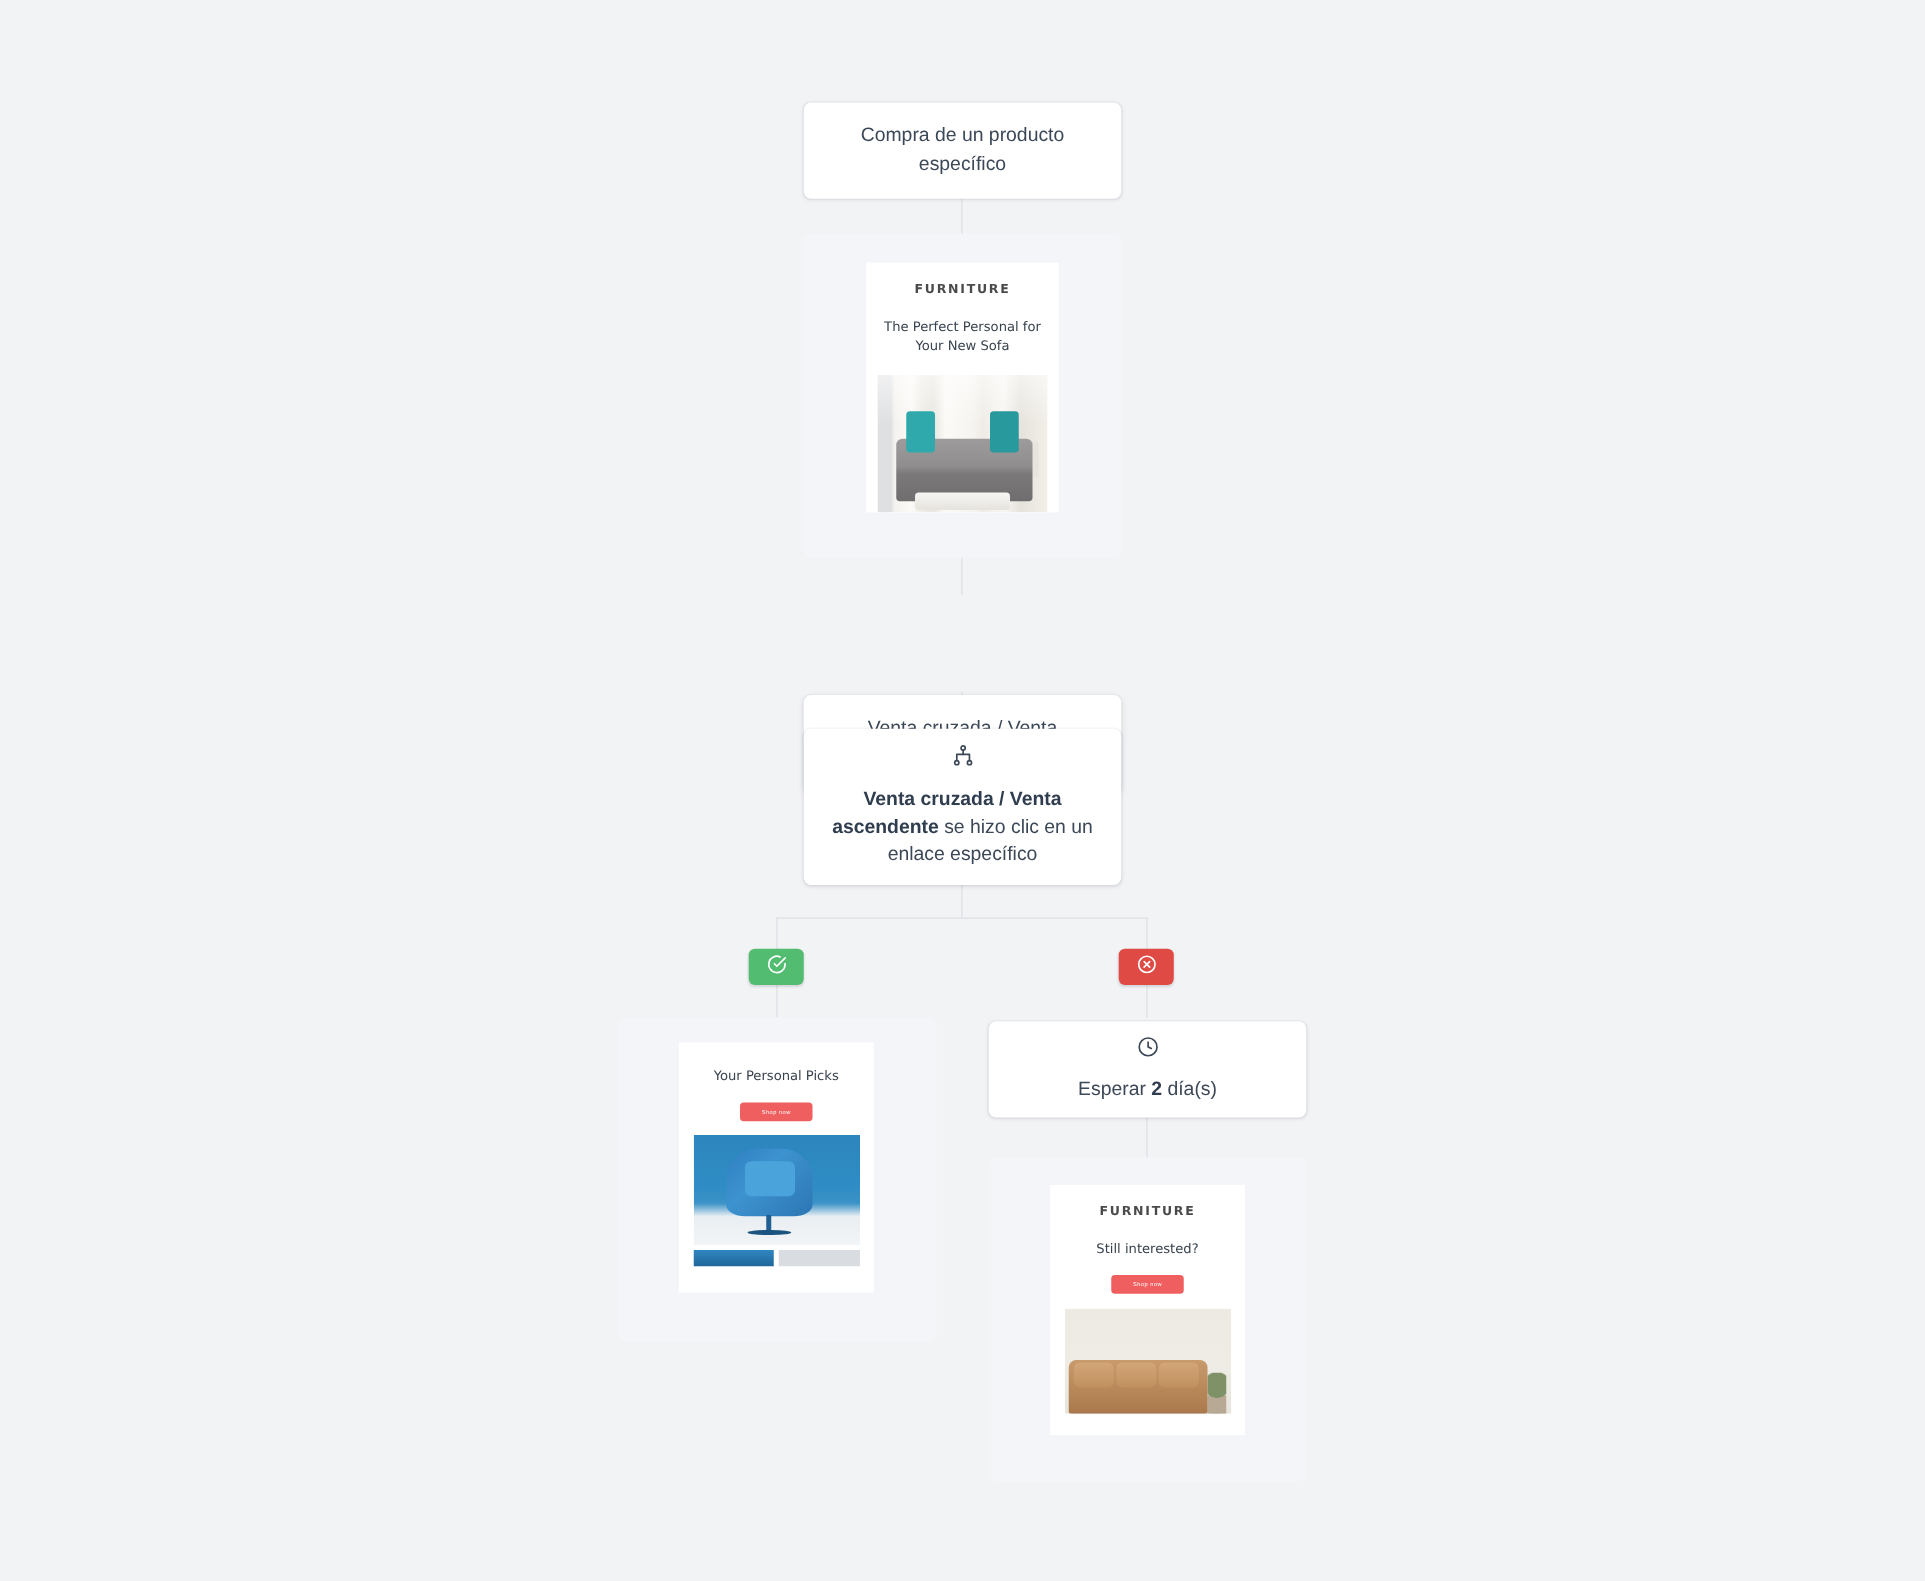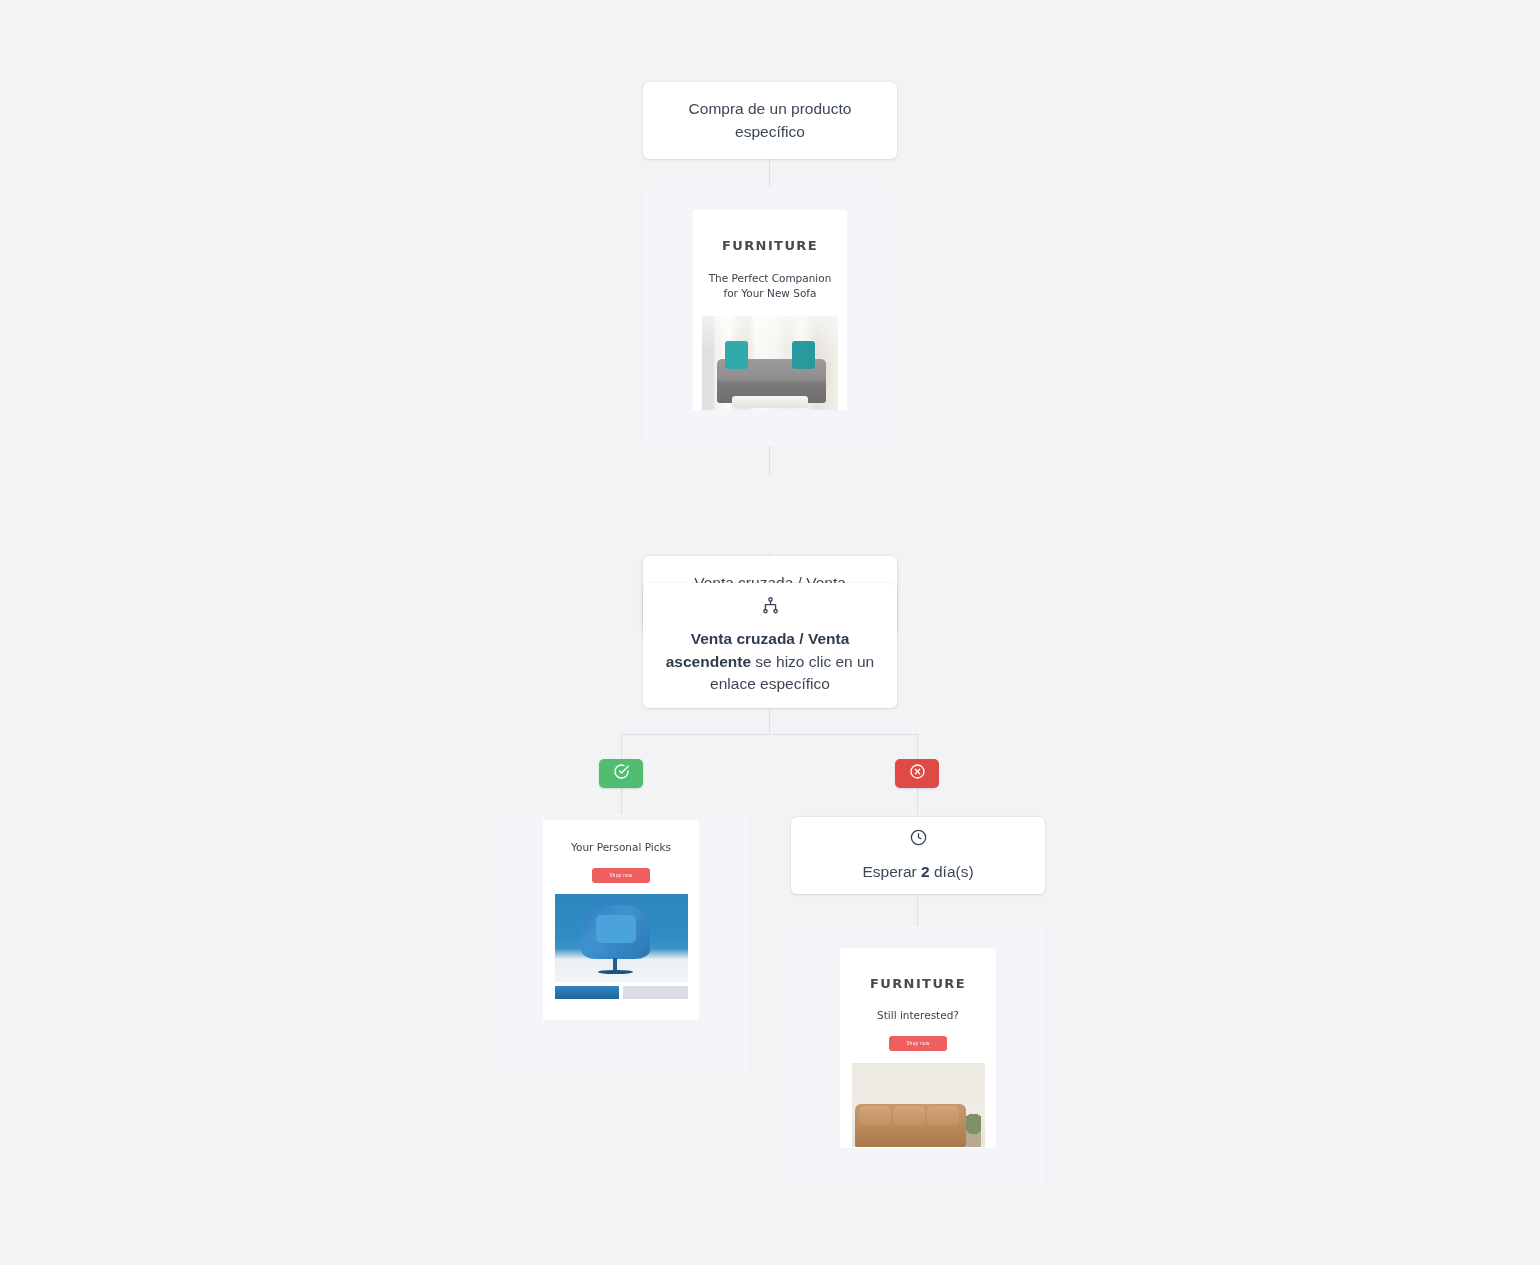--- a/index.html
+++ b/index.html
@@ -45,25 +45,24 @@
   .email-mock {
     position: absolute;
     background: #ffffff;
     overflow: hidden;
     display: flex;
     flex-direction: column;
     align-items: center;
   }
   .em-brand {
     font-family: "DejaVu Sans", sans-serif;
-    font-size: 13px;
+    font-size: 10px;
     letter-spacing: 1.4px;
     color: #4a4a4a;
     font-weight: 600;
-    margin-top: 12px;
   }
   .em-head {
     font-family: "DejaVu Sans", sans-serif;
     font-size: 10.5px;
     color: #39434f;
     text-align: center;
     line-height: 1.45;
     padding: 0 10px;
   }
   .em-cta {
@@ -198,21 +197,21 @@
   <div class="vline" style="left:917px; top:894px; height:32px;"></div>
 
   <div class="node" style="left:643px; top:82px; width:254px; height:77px;">
     <span>Compra de un producto específico</span>
   </div>
 
   <div class="email-node" style="left:643px; top:187px; width:254px; height:259px;">
     <div class="email-frame" style="width:254px; height:259px;">
       <div class="email-mock" style="left:50px; top:23px; width:154px; height:200px; padding-top:16px;">
         <div class="em-brand">FURNITURE</div>
-        <div class="em-head" style="margin-top:18px;">The Perfect Companion for Your New Sofa</div>
+        <div class="em-head" style="margin-top:18px;">The Perfect Personal for Your New Sofa</div>
         <div class="em-photo" style="margin-top:15px; height:110px; width:136px;">
           <div class="photo-livingroom">
             <div class="pl-lamp"></div>
             <div class="pl-sofa"></div>
             <div class="pl-cushion-l"></div>
             <div class="pl-cushion-r"></div>
             <div class="pl-table"></div>
           </div>
         </div>
       </div>
@@ -249,21 +248,21 @@
       <svg width="17" height="17" viewBox="0 0 24 24" fill="none" stroke="#ffffff" stroke-width="1.9" stroke-linecap="round" stroke-linejoin="round">
         <circle cx="12" cy="12" r="9.2"></circle>
         <line x1="15.1" y1="8.9" x2="8.9" y2="15.1"></line>
         <line x1="8.9" y1="8.9" x2="15.1" y2="15.1"></line>
       </svg>
     </span>
   </div>
 
   <div class="email-node" style="left:495px; top:814px; width:254px; height:259px;">
     <div class="email-frame" style="width:254px; height:259px;">
-      <div class="email-mock" style="left:48px; top:6px; width:156px; height:200px; padding-top:20px;align-items:center;">
+      <div class="email-mock" style="left:48px; top:20px; width:156px; height:200px; padding-top:20px;align-items:center;">
         <div class="em-head">Your Personal Picks</div>
         <div class="em-cta" style="margin-top:13px; width:58px; height:15px; background:#ef5f5f;">Shop now</div>
         <div class="em-photo" style="margin-top:11px; height:88px; width:133px;">
           <div class="photo-chair">
             <div class="pc-seat"></div>
             <div class="pc-pillow"></div>
             <div class="pc-stem"></div>
             <div class="pc-base"></div>
           </div>
         </div>

